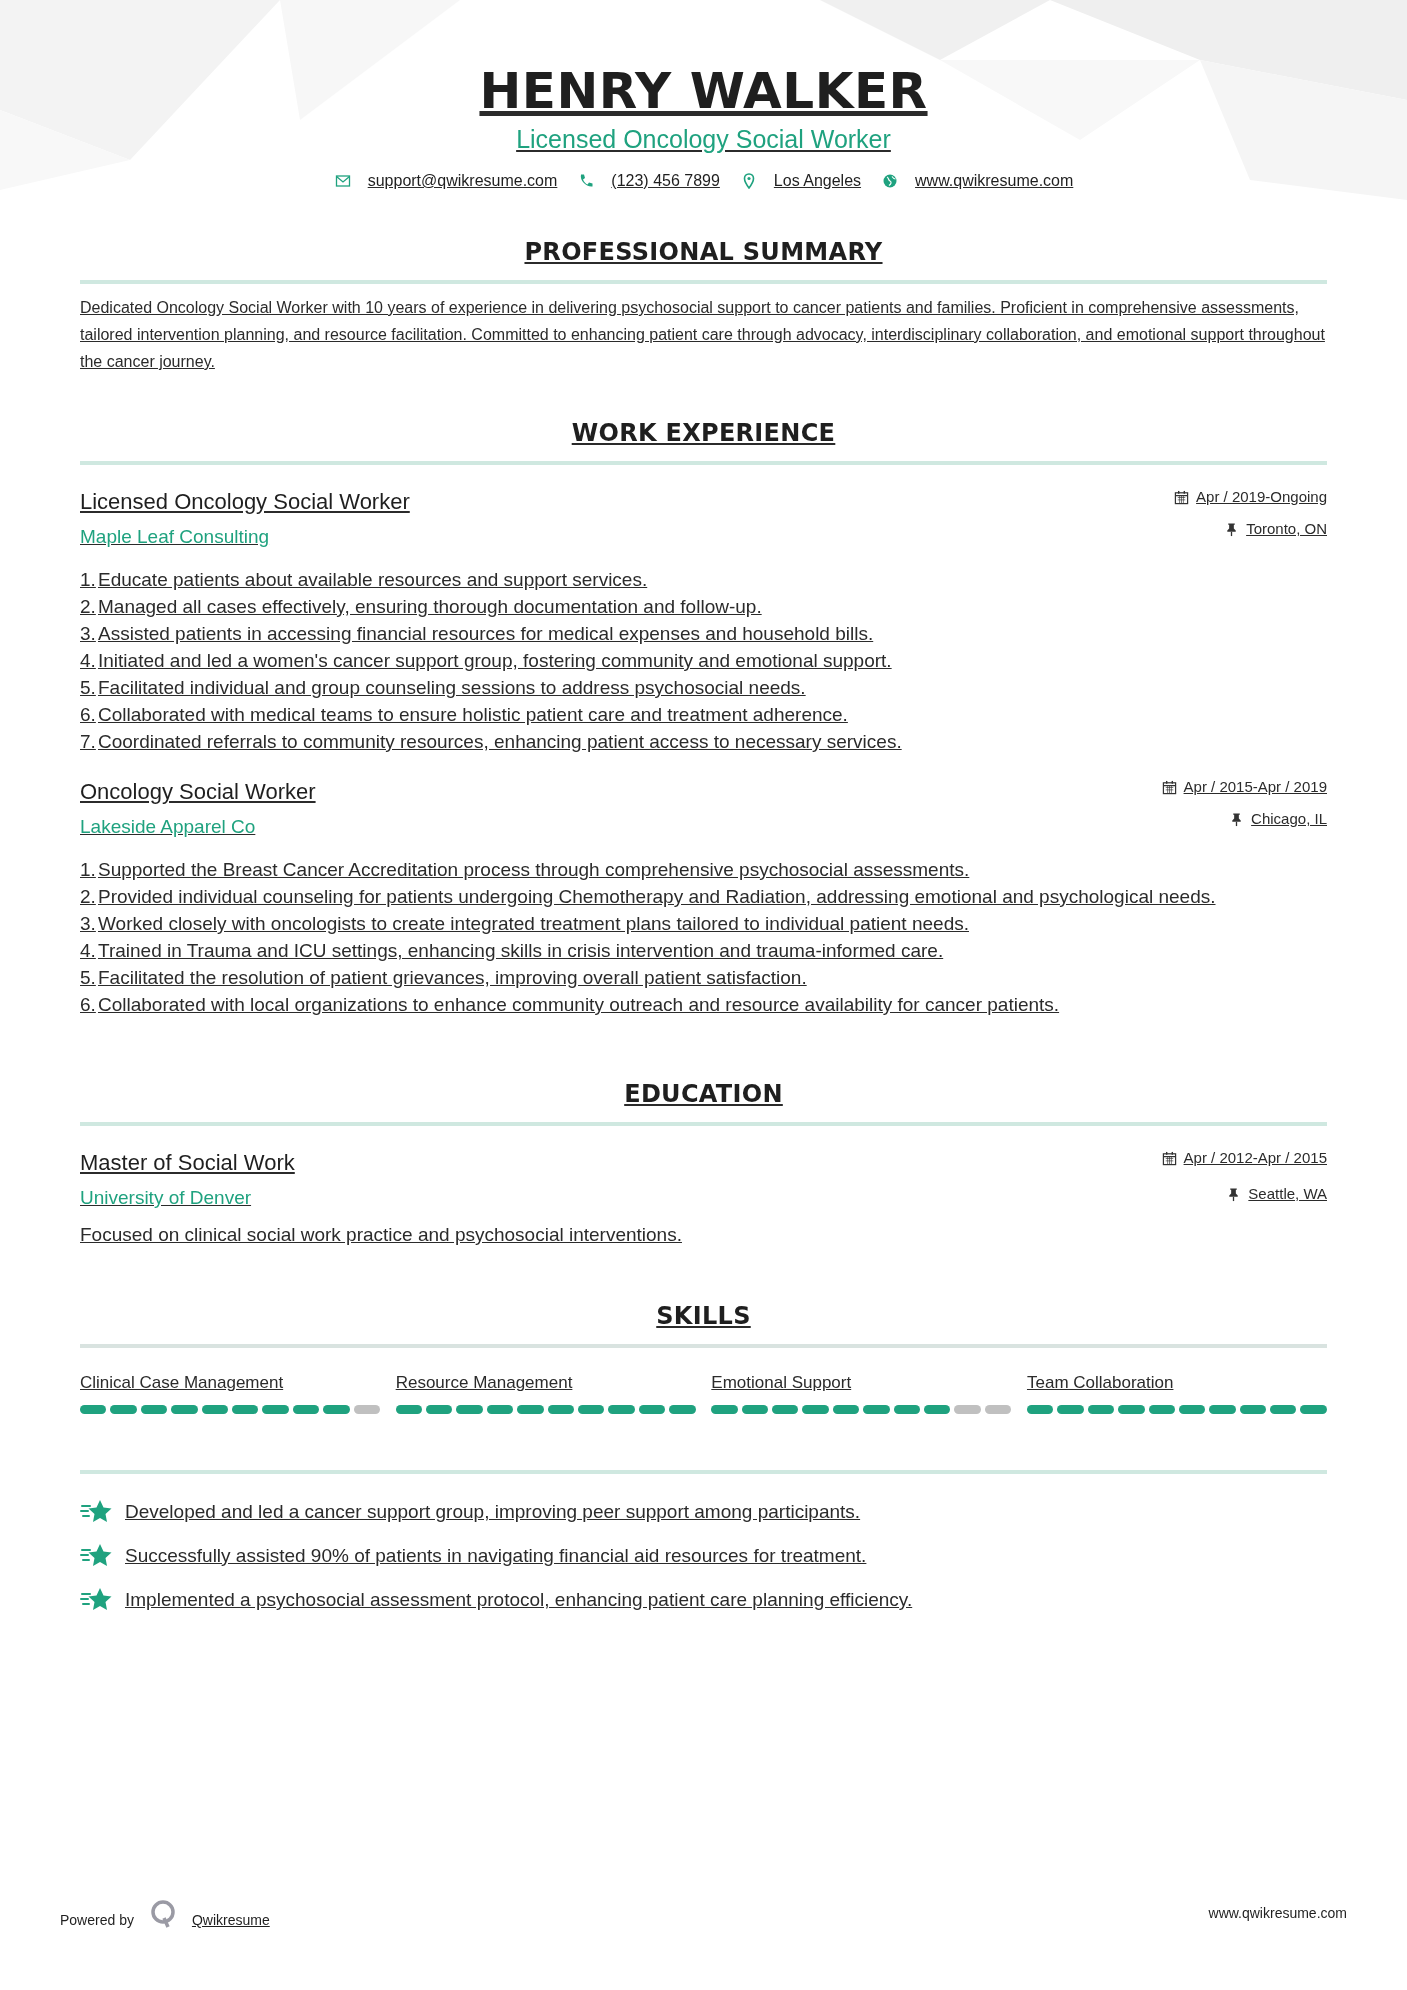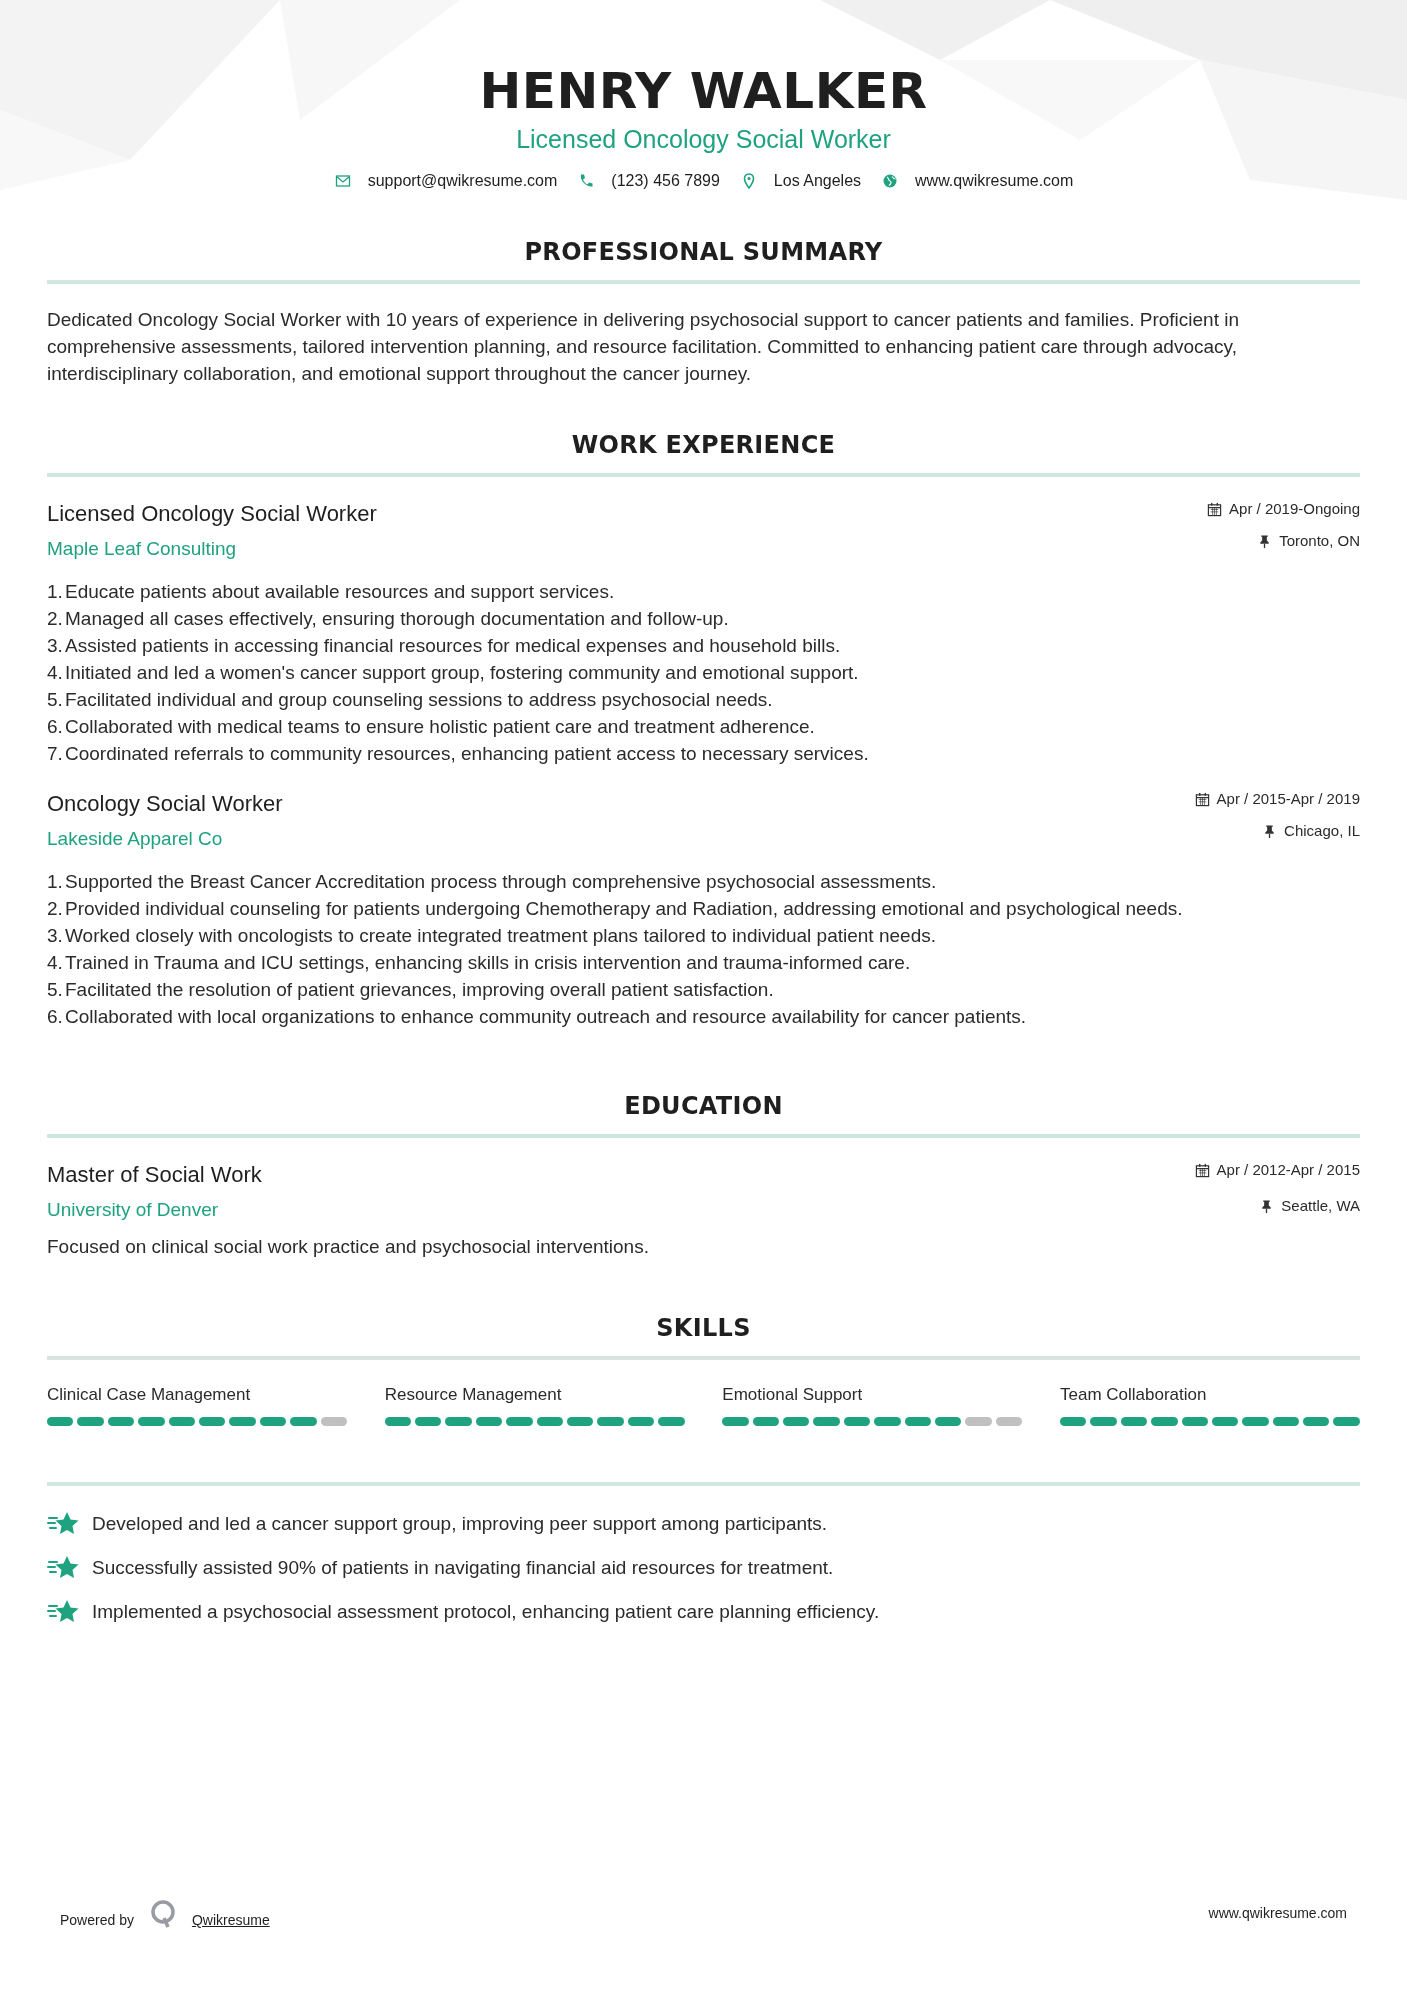--- a/index.html
+++ b/index.html
@@ -4,21 +4,21 @@
   <style>
     * { box-sizing: border-box; margin: 0; padding: 0; }
     html, body { width: 1407px; height: 1990px; background: #ffffff; }
     body {
       position: relative;
       font-family: "Liberation Sans", "DejaVu Sans", sans-serif;
       color: #2b2b2b;
       overflow: hidden;
     }
     .bg-shapes { position: absolute; left: 0; top: 0; width: 1407px; height: 240px; z-index: 0; }
-    .page { position: relative; z-index: 1; padding: 0 47px; }
+    .page { position: relative; z-index: 1; padding: 0 80px; text-decoration: underline; }
 
     
     .header { text-align: center; padding-top: 60px; }
     .name {
       font-family: "DejaVu Sans", sans-serif;
       font-weight: bold;
       font-size: 50px;
       letter-spacing: 0.5px;
       color: #1f1f1f;
       line-height: 62px;
@@ -47,21 +47,21 @@
       letter-spacing: 0.3px;
       line-height: 32px;
     }
     .section-rule {
       height: 4px; background: #cfe8e0; margin-top: 12px;
     }
     .section-rule.grey { background: #d9e3e0; }
 
     .summary { margin-top: 240px; }
     .summary-text {
-      margin-top: 22px; font-size: 19px; line-height: 27px; color: #2b2b2b;
+      margin-top: 10px; font-size: 16px; line-height: 27px; color: #2b2b2b;
     }
 
     .work { margin-top: 42px; }
     .job { margin-top: 22px; }
     .job-head { display: flex; justify-content: space-between; align-items: flex-start; }
     .job-left .job-title { font-size: 22px; color: #1f1f1f; line-height: 30px; }
     .job-left .company { font-size: 19px; color: #1fa27f; line-height: 26px; margin-top: 7px; }
     .job-right { text-align: right; font-size: 15px; color: #2b2b2b; }
     .job-right .row { display: flex; justify-content: flex-end; align-items: center; line-height: 20px; }
     .job-right .row + .row { margin-top: 12px; }

